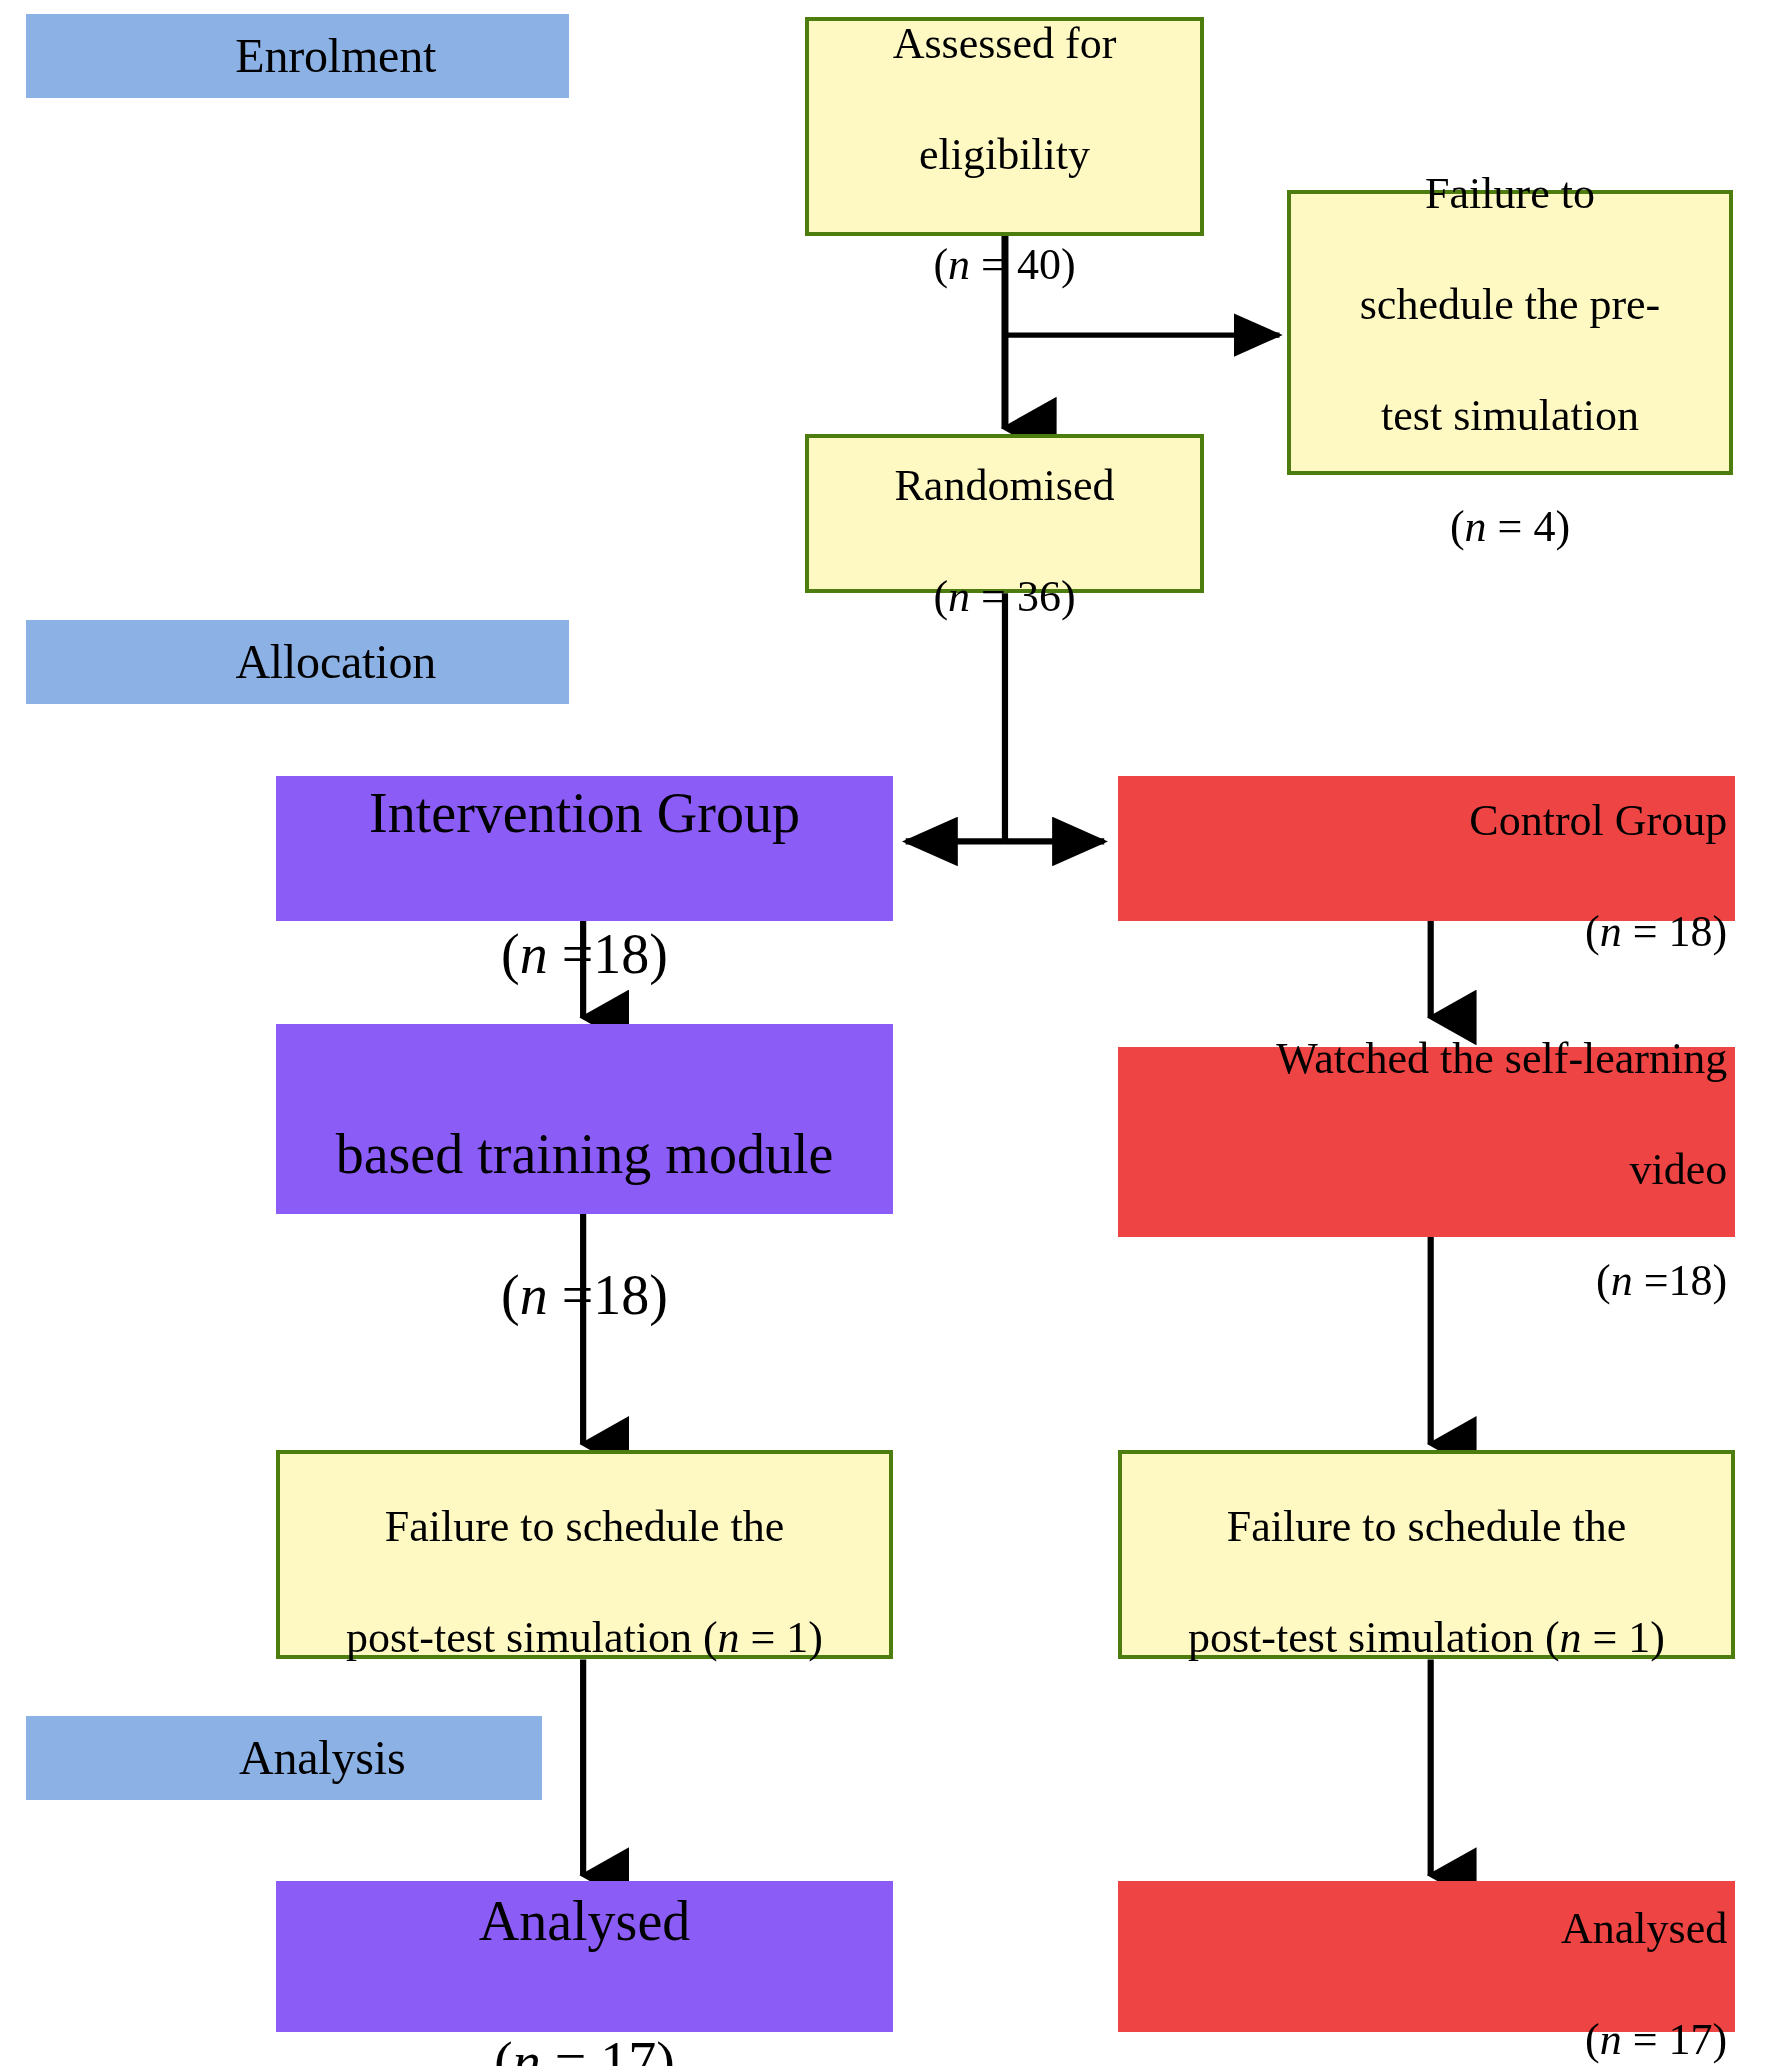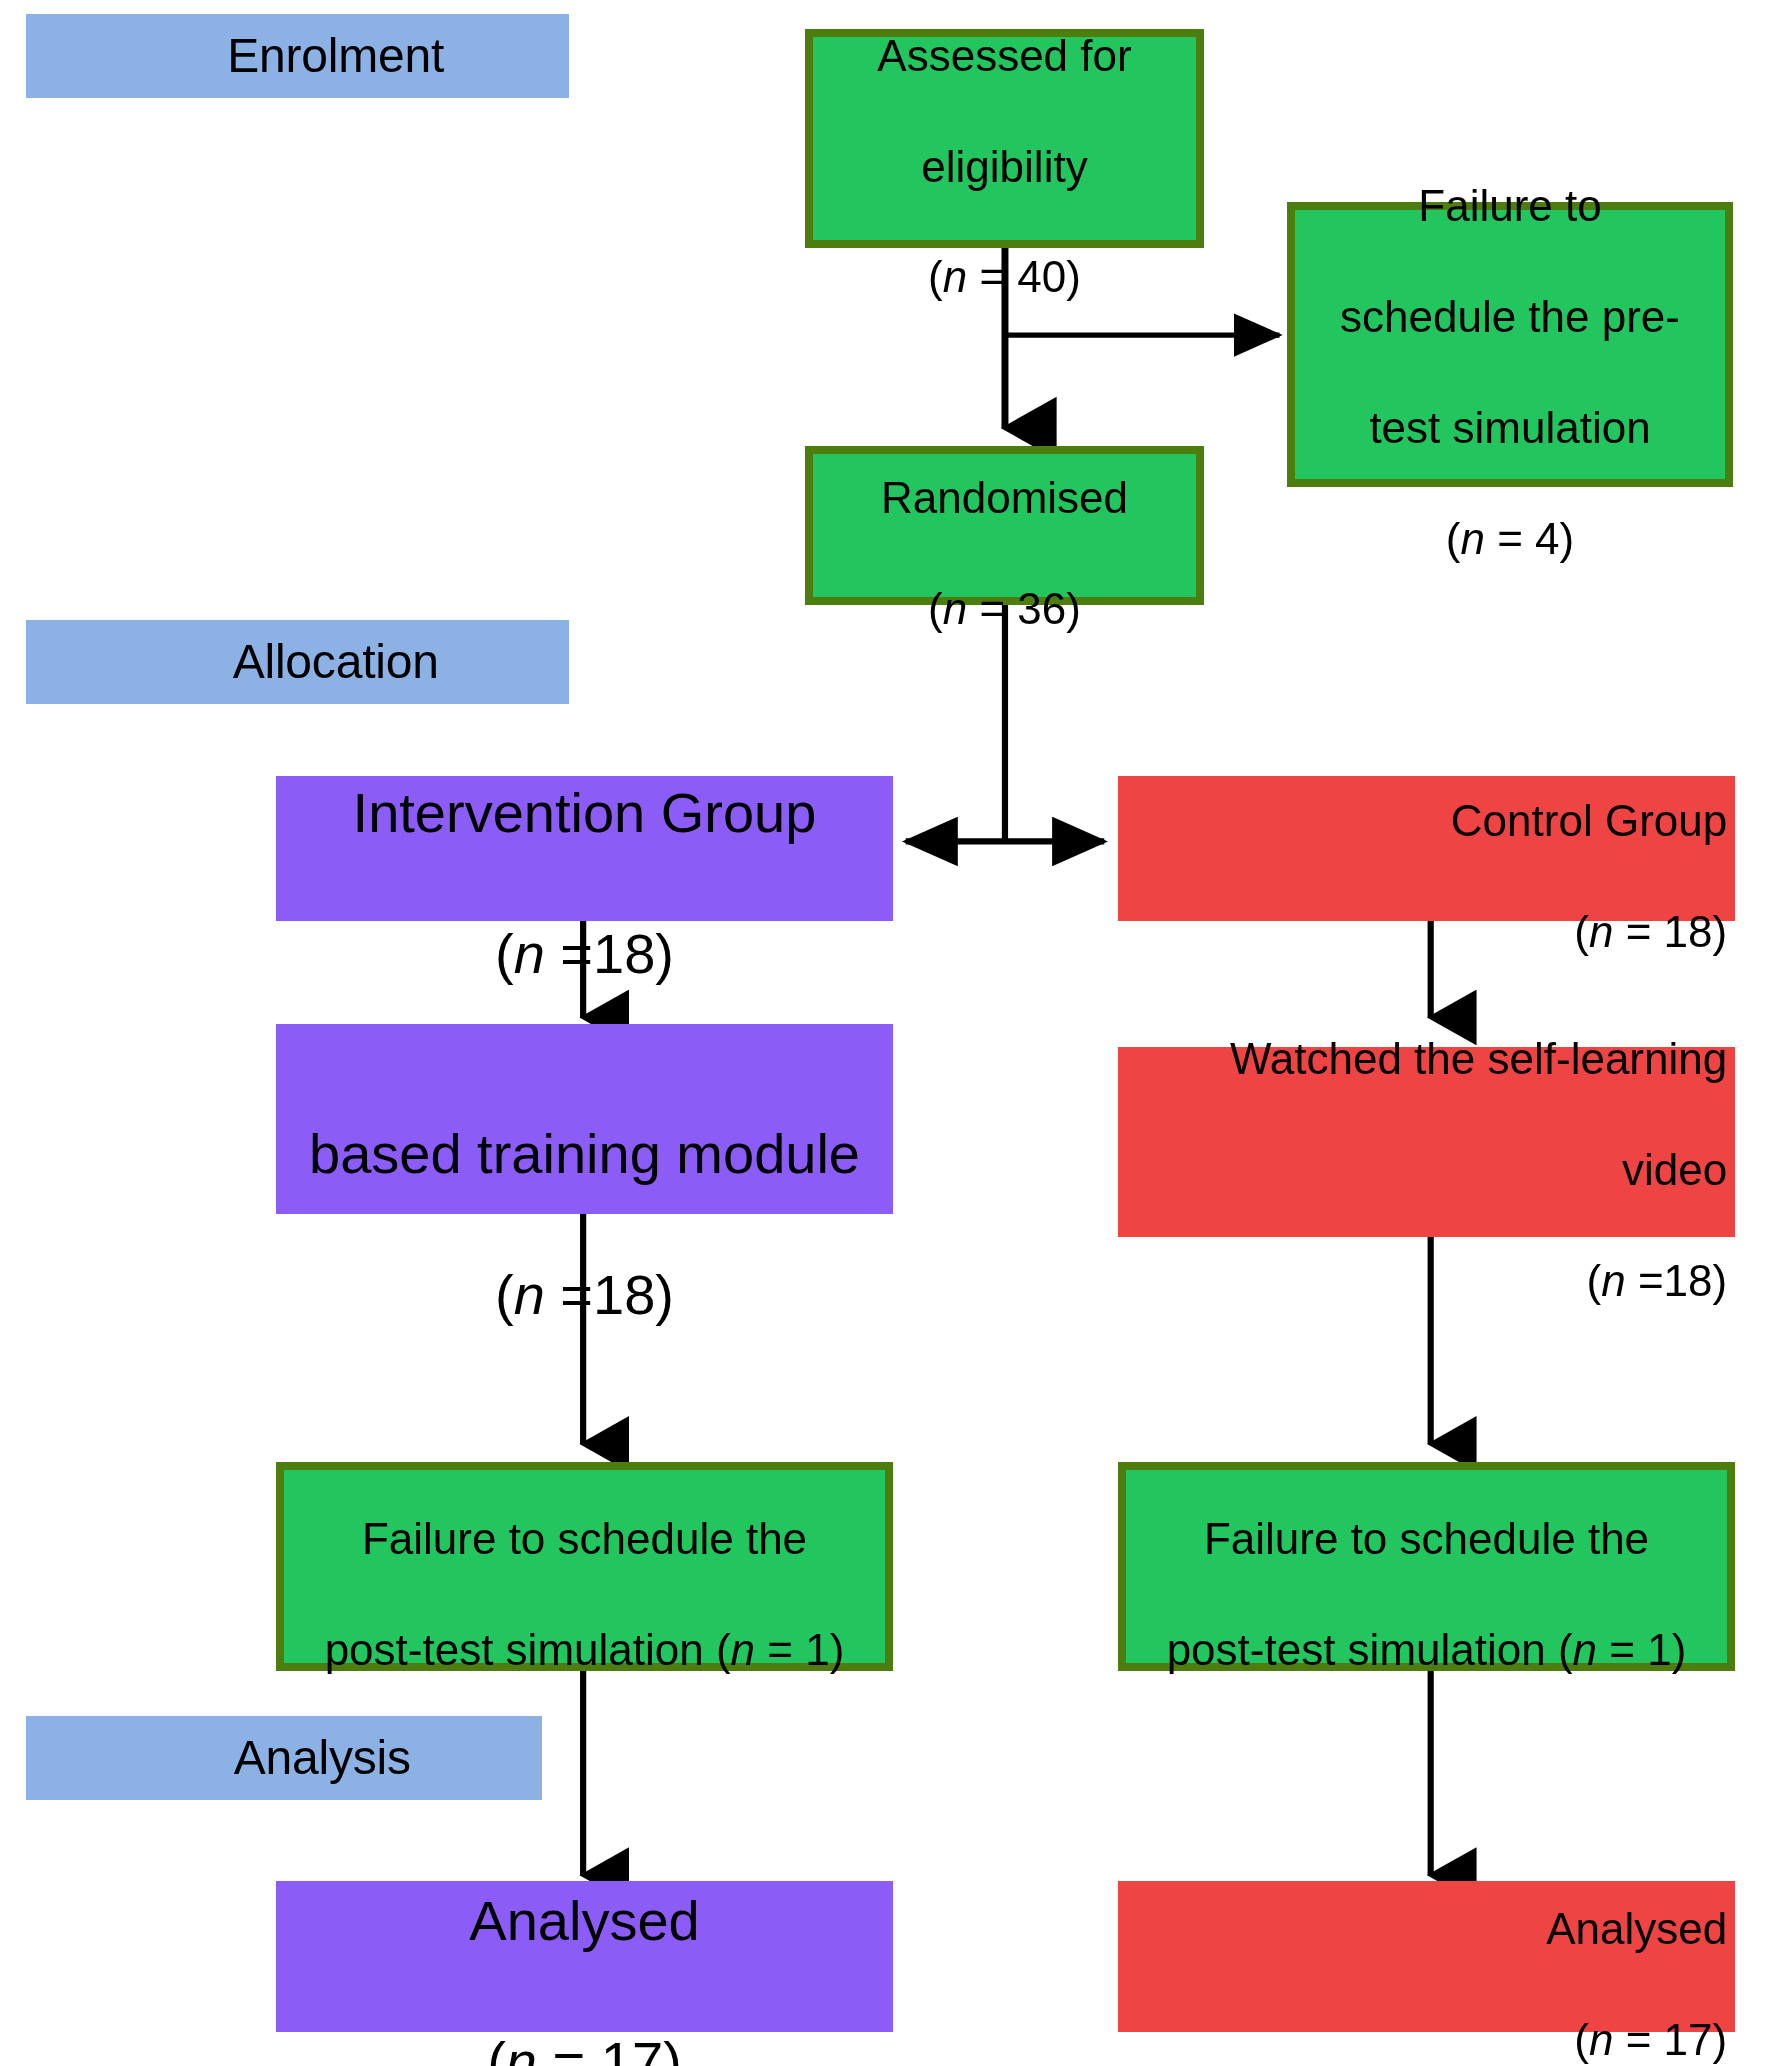--- a/index.html
+++ b/index.html
@@ -26,20 +26,21 @@
   }
   .node {
     position: absolute;
     box-sizing: border-box;
     display: flex;
     align-items: center;
     justify-content: center;
     text-align: center;
     color: #000000;
     line-height: 1.26;
+    font-family: Liberation Serif, serif;
   }
   .node .txt {
     display: block;
     width: 100%;
     padding: 0 7.8px;
     box-sizing: border-box;
     white-space: pre-line;
   }
   
   .stage {
@@ -47,24 +48,23 @@
     font-size: 48px;
     font-weight: 400;
     letter-spacing: -0.2px;
   }
   .stage .txt {
     padding-left: 85px;
     text-align: center;
   }
   
   .boxed {
-    background: #22c55e;
-    border: 8px solid #4d7c0f;
+    background: #fef9c3;
+    border: 4px solid #4d7c0f;
     font-size: 44px;
-    margin-top: 12px;
   }
   
   .orange {
     background: #8b5cf6;
     font-size: 56px;
   }
   
   .grey {
     background: #ef4444;
     font-size: 44px;

